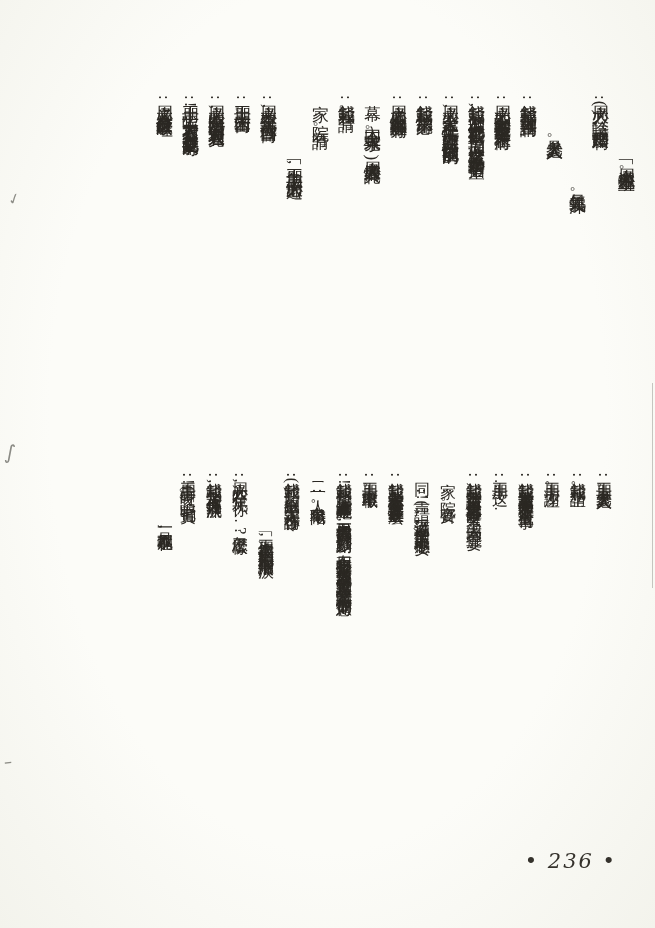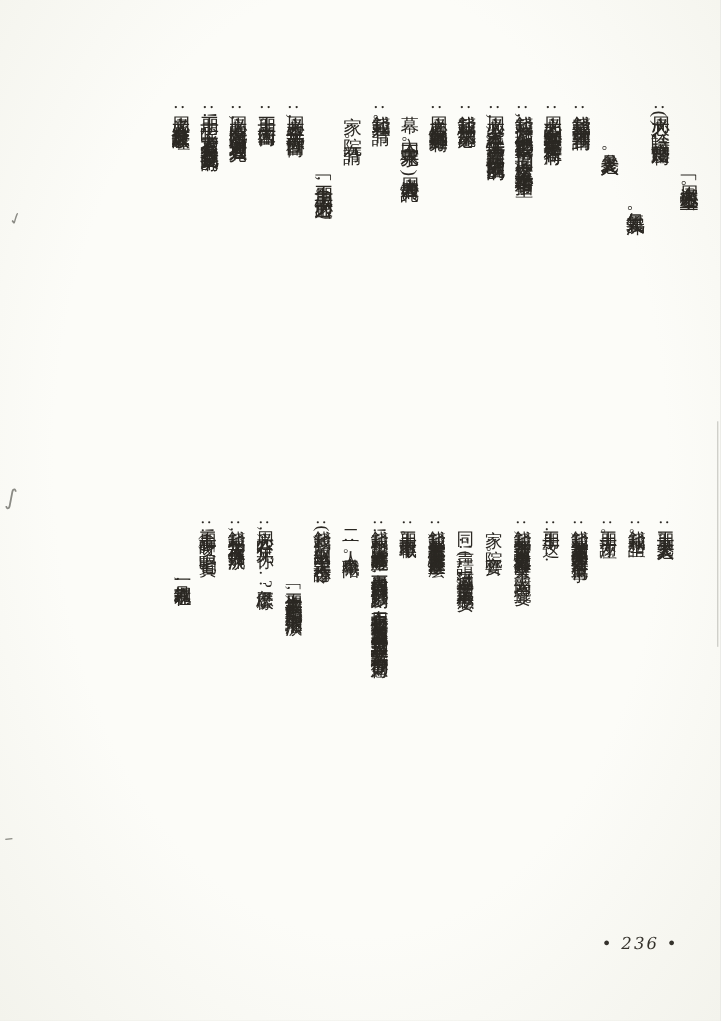--- a/index.html
+++ b/index.html
@@ -33,21 +33,21 @@
   }
   .speech { padding-top:34px; text-indent:-34px; }
   .lower .speech { padding-top:32px; text-indent:-32px; }
   .stage  { padding-top:62px; text-indent:0; }
   .lower .stage { padding-top:56px; }
   .speaker { }
   .page-num {
     position:absolute;
     top:849px; right:38px;
     font-style:italic;
-    font-size:15px;
+    font-size:21px;
     letter-spacing:2px;
     color:#35322c;
     font-family:"DejaVu Serif","Liberation Serif",serif;
     text-align:center;
   }
   .pencil {
     position:absolute;
     color:#8b8b85;
     font-family:"DejaVu Sans","Liberation Sans",sans-serif;
   }

